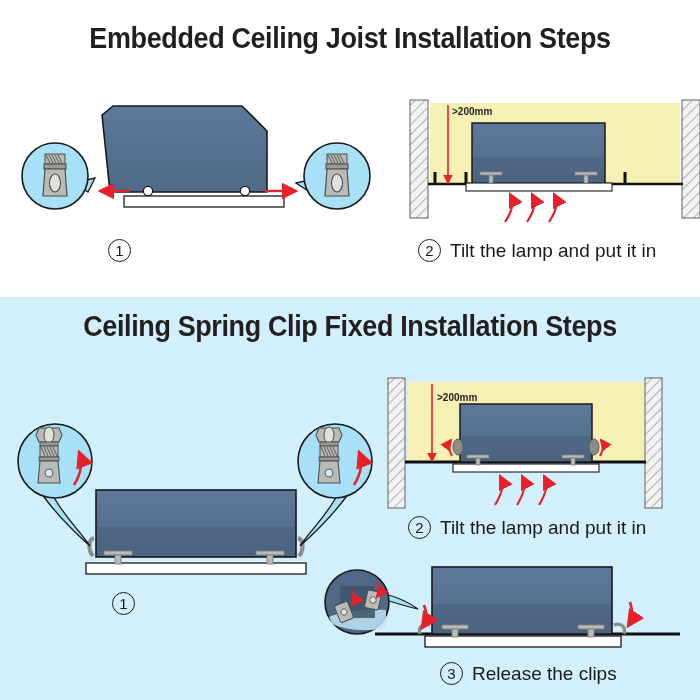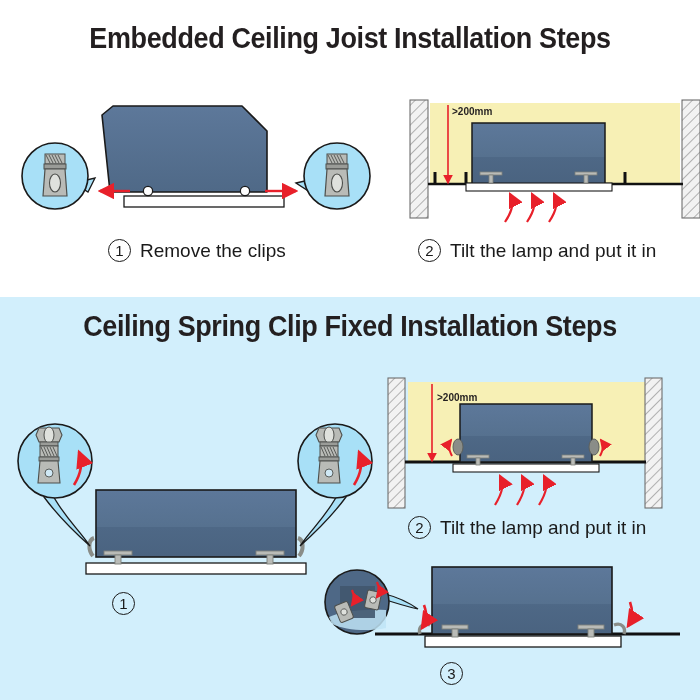--- a/index.html
+++ b/index.html
@@ -323,34 +323,34 @@
   </svg>
 
   <div class="title title-1">Embedded Ceiling Joist Installation Steps</div>
   <div class="title title-2">Ceiling Spring Clip Fixed Installation Steps</div>
 
   <div style="position:absolute;left:452px;top:106px;font-size:10px;font-weight:700;color:#231f20;">&gt;200mm</div>
   <div style="position:absolute;left:437px;top:392px;font-size:10px;font-weight:700;color:#231f20;">&gt;200mm</div>
 
   <div class="caption cap-1a">
     <span class="num">1</span>
-    <span>Remove the clips</span>
   </div>
 
   <div class="caption cap-2a">
     <span class="num">2</span>
     <span>Tilt the lamp and put it in</span>
   </div>
 
   <div class="caption cap-1b">
     <span class="num">1</span>
   </div>
 
   <div class="caption cap-2b">
     <span class="num">2</span>
     <span>Tilt the lamp and put it in</span>
   </div>
 
   <div class="caption cap-3b">
     <span class="num">3</span>
+    <span>Release the clips</span>
   </div>
 
 </div>
 
 </body></html>

